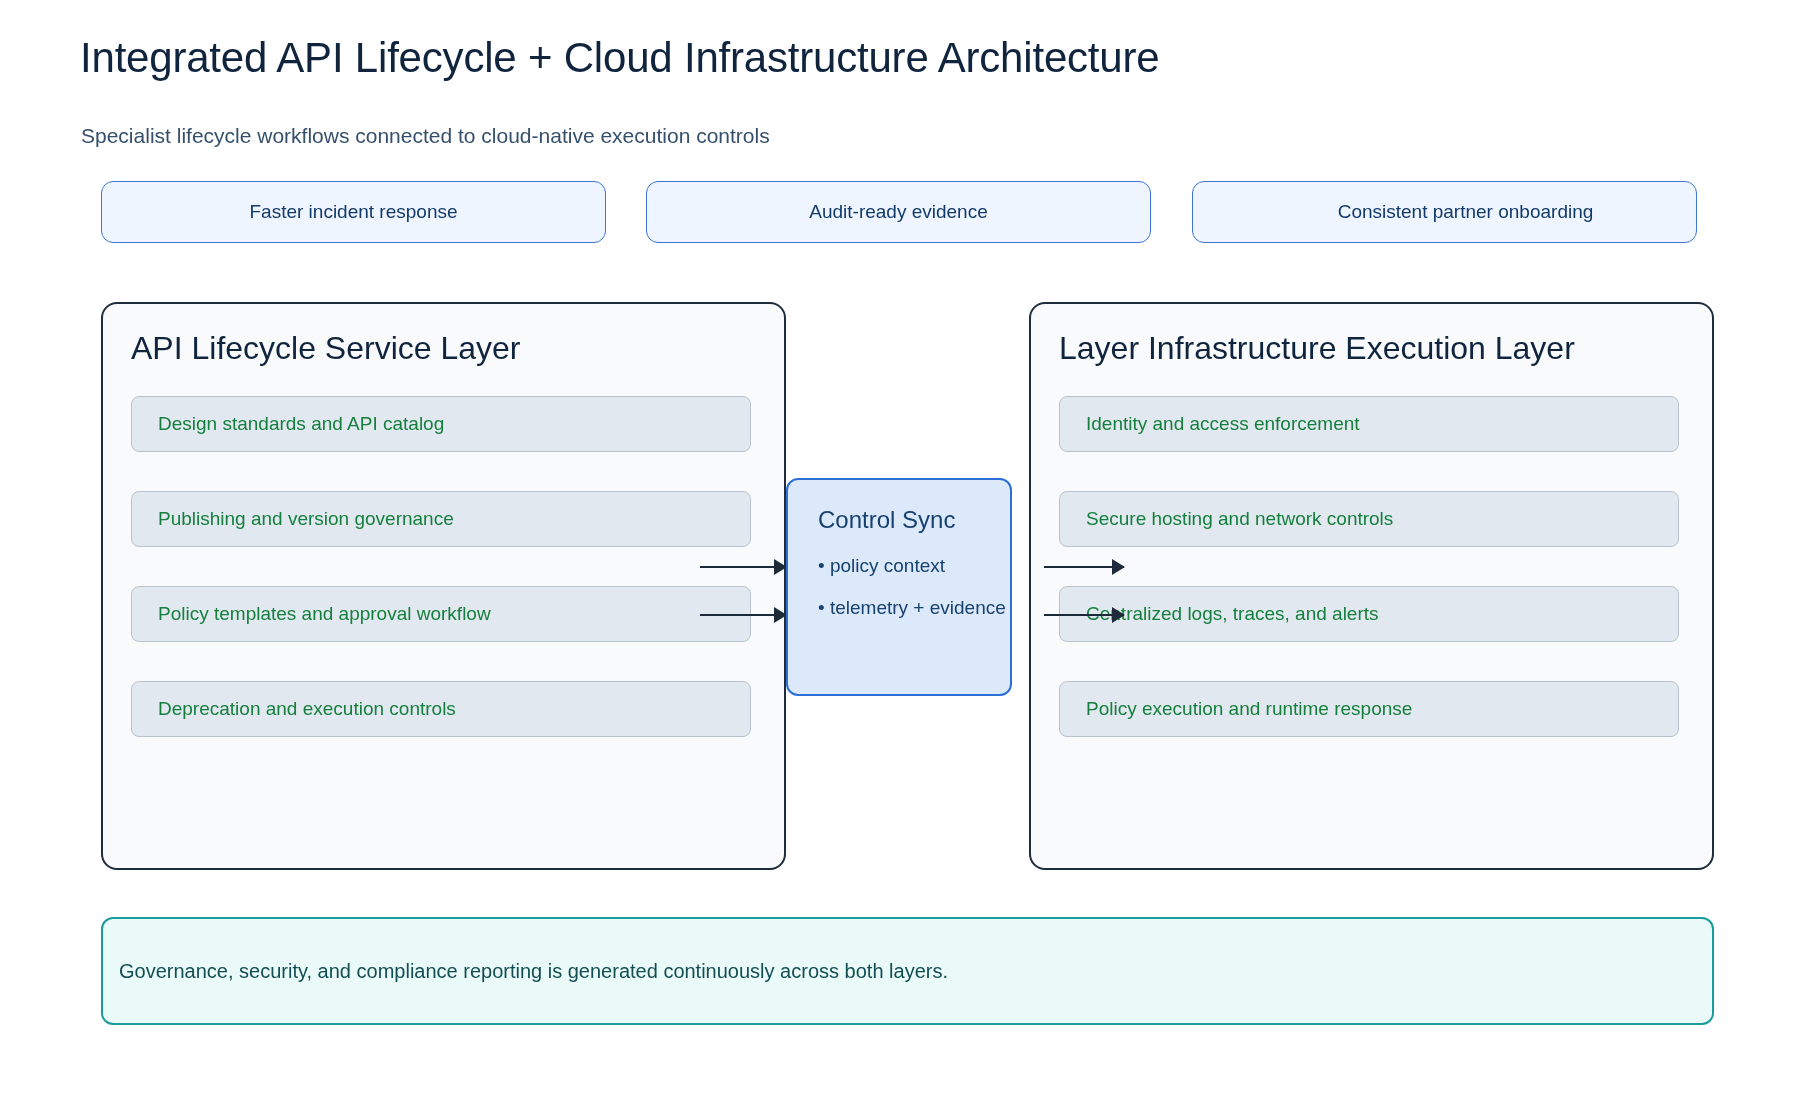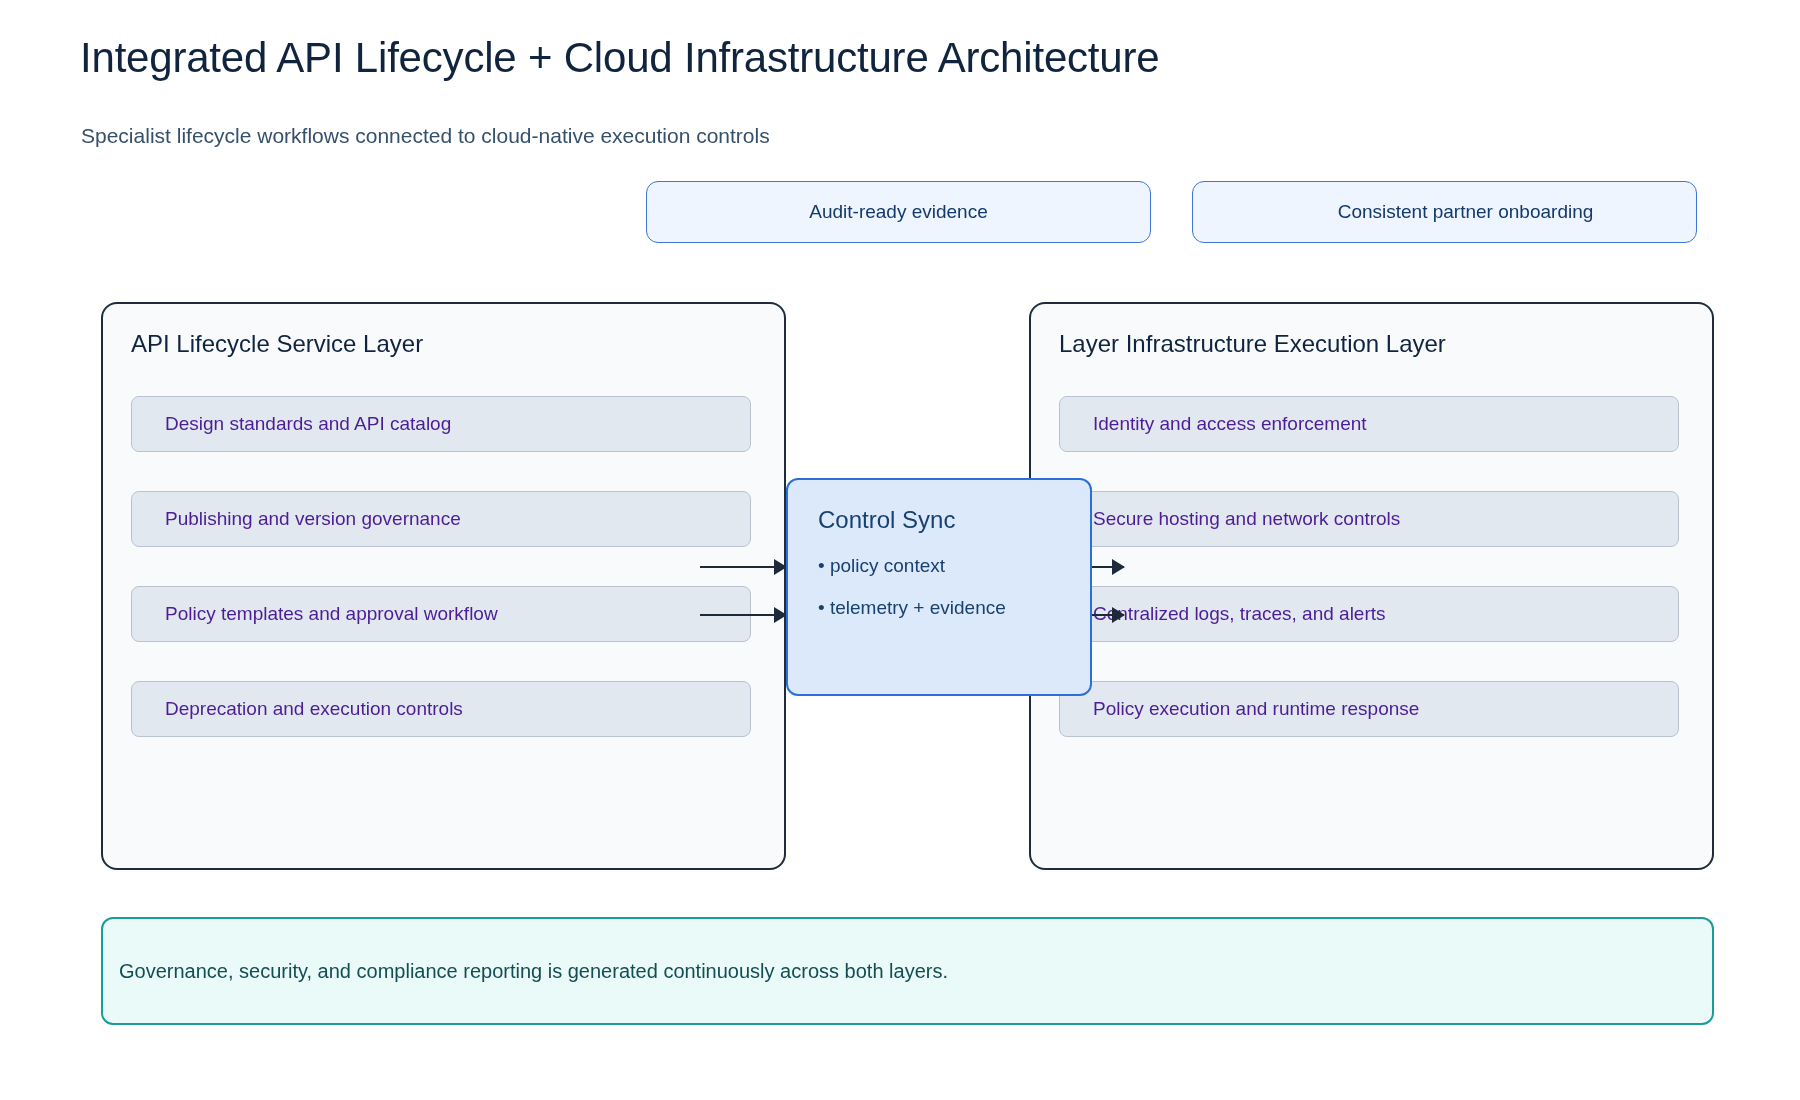--- a/index.html
+++ b/index.html
@@ -69,51 +69,51 @@
     background: #f8fafc;
     box-sizing: border-box;
   }
   #layer-left  { left: 101px;  width: 685px; }
   #layer-right { left: 1029px; width: 685px; }
 
   .layer-title {
     position: absolute;
     left: 28px;
     top: 26px;
-    font-size: 24px;
+    font-size: 32px;
     color: #10243e;
     white-space: nowrap;
   }
 
   .item {
     position: absolute;
     left: 28px;
     width: 620px;
     height: 56px;
     border: 1.4px solid #b9c3cf;
     border-radius: 8px;
     background: #e2e8f0;
     display: flex;
     align-items: center;
-    padding-left: 33px;
+    padding-left: 26px;
     font-size: 19px;
-    color: #4c1d95;
+    color: #15803d;
     box-sizing: border-box;
   }
   .item.i0 { top: 92px; }
   .item.i1 { top: 187px; }
   .item.i2 { top: 282px; }
   .item.i3 { top: 377px; }
 
   
   .sync {
     position: absolute;
     left: 786px;
     top: 478px;
-    width: 306px;
+    width: 226px;
     height: 218px;
     border: 2.2px solid #2c6fd6;
     border-radius: 12px;
     background: #dbe9fb;
     box-sizing: border-box;
   }
   .sync-title {
     position: absolute;
     left: 30px;
     top: 26px;
@@ -171,20 +171,23 @@
   }
 </style>
 </head>
 <body>
 
 <div class="canvas">
 
   <div class="title">Integrated API Lifecycle + Cloud Infrastructure Architecture</div>
   <div class="subtitle">Specialist lifecycle workflows connected to cloud-native execution controls</div>
 
+  <div class="pill" id="pill-0">
+    <span>Faster incident response</span>
+  </div>
   <div class="pill" id="pill-1">
     <span>Audit-ready evidence</span>
   </div>
   <div class="pill" id="pill-2">
     <span>Consistent partner onboarding</span>
   </div>
 
   <div class="layer" id="layer-left">
     <div class="layer-title">API Lifecycle Service Layer</div>
     <div class="item i0">

